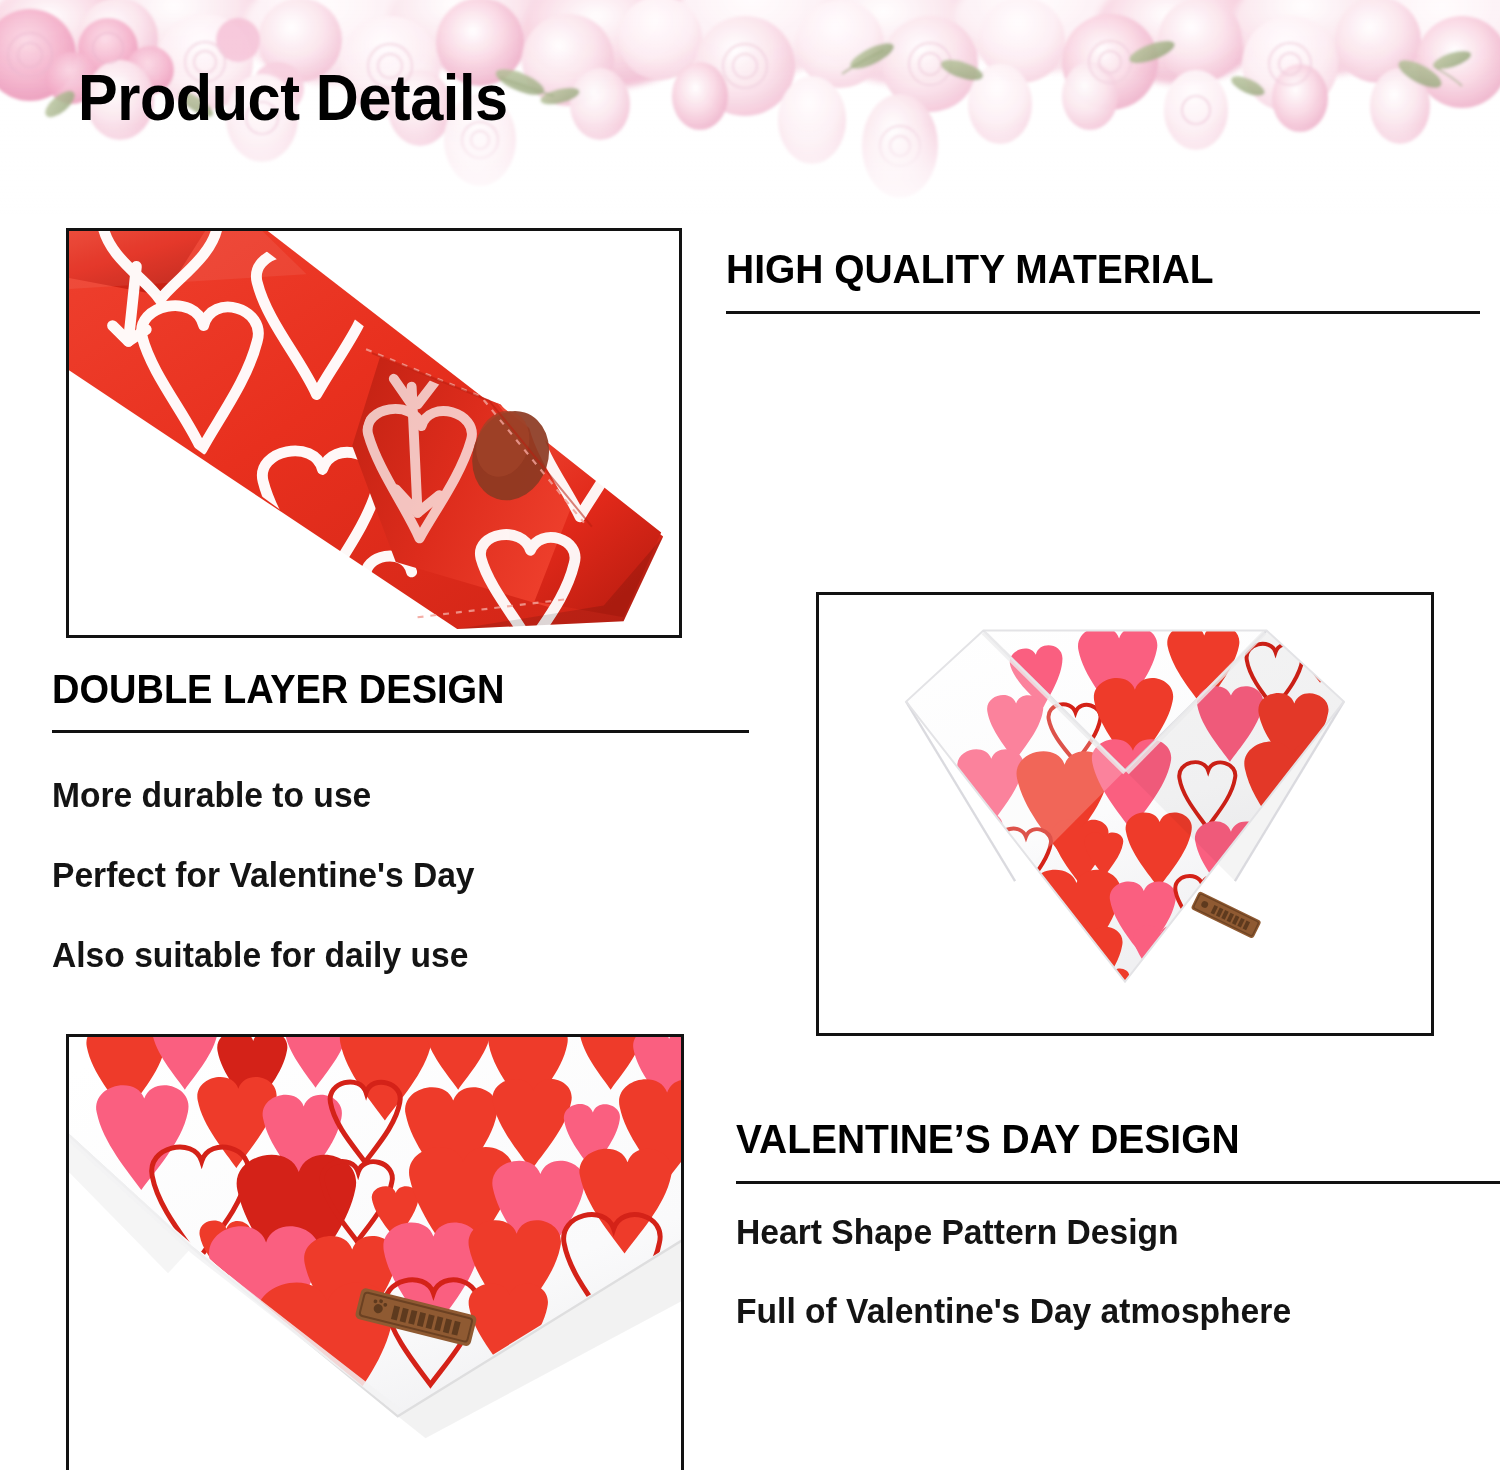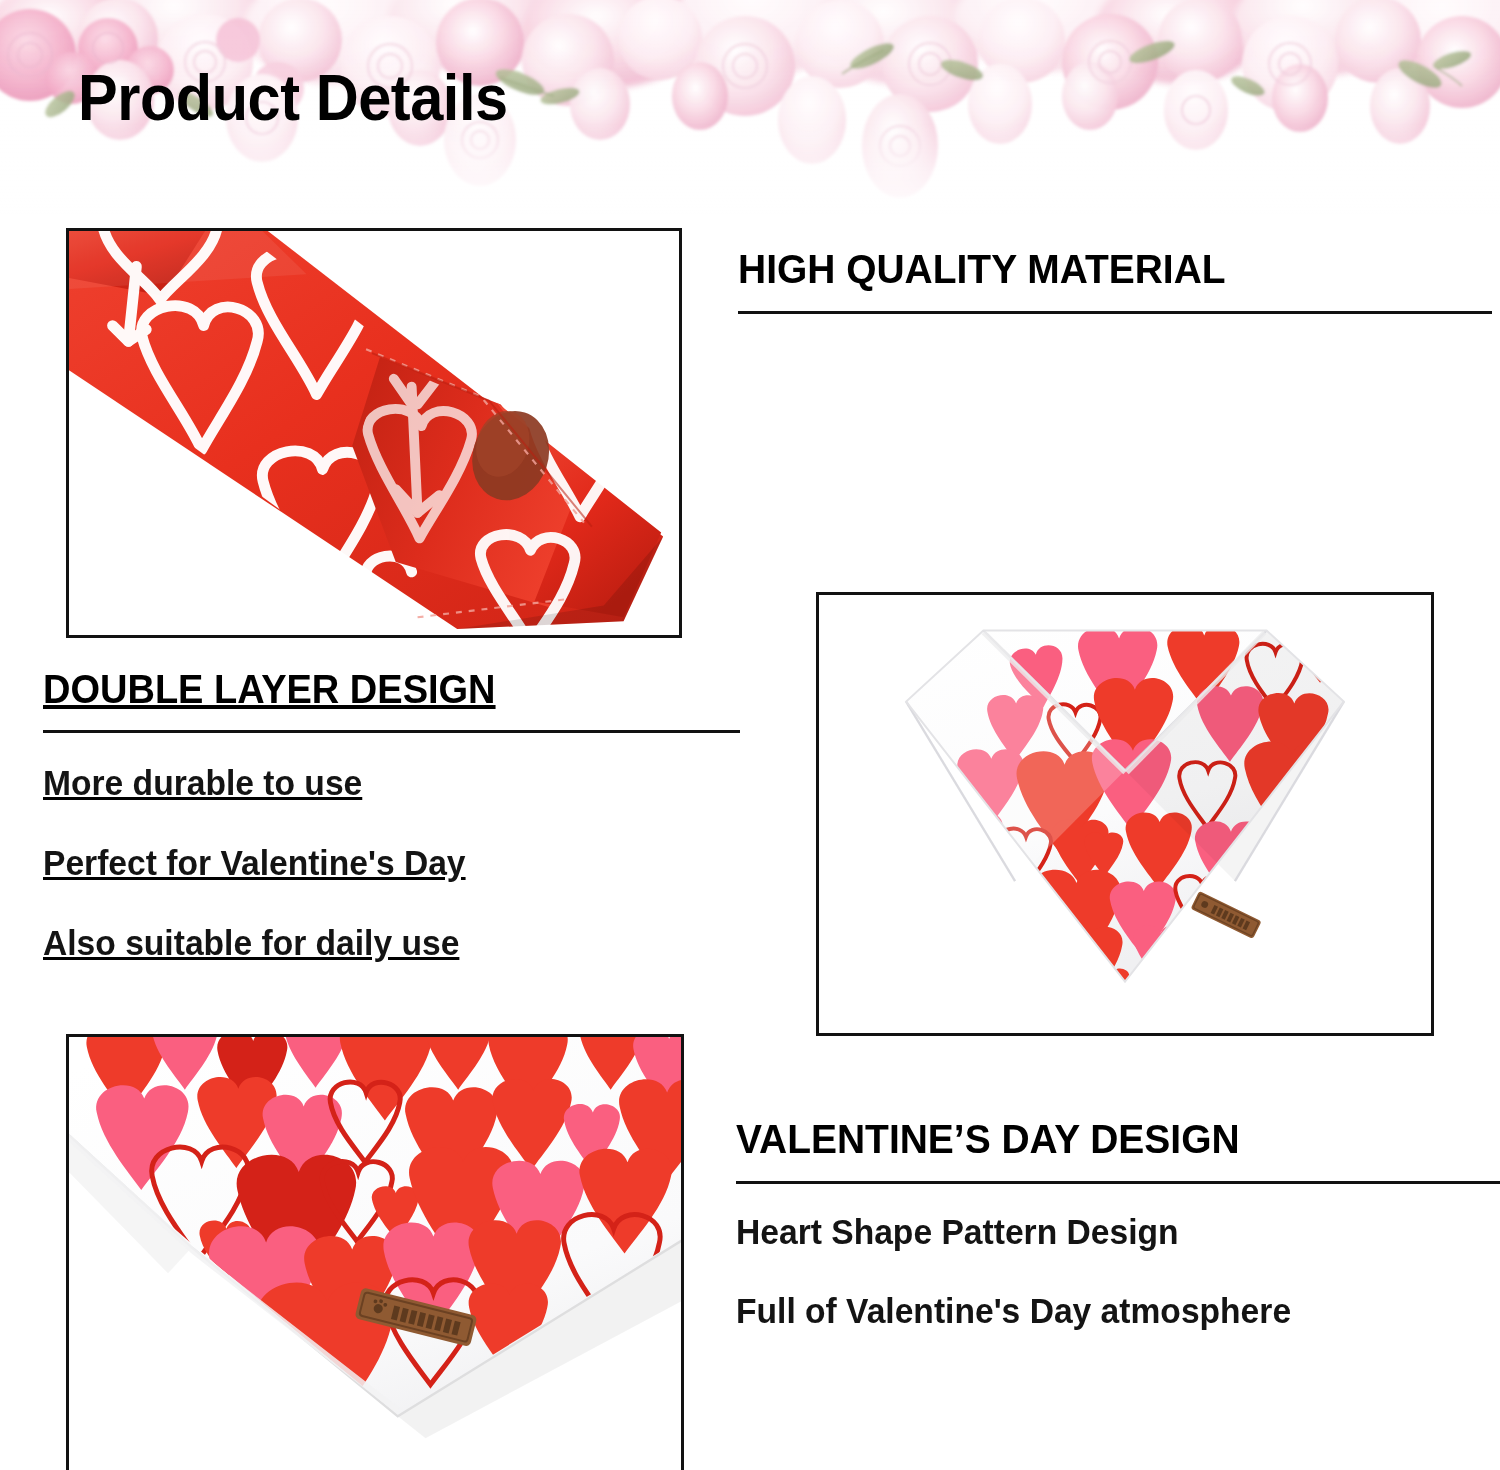--- a/index.html
+++ b/index.html
@@ -51,22 +51,22 @@
   }
   #frame-red      { left: 66px;  top: 228px;  width: 616px;  height: 410px; }
   #frame-folded   { left: 816px; top: 592px;  width: 618px;  height: 444px; }
   #frame-flat     { left: 66px;  top: 1034px; width: 618px;  height: 436px; border-bottom: none; }
 
   .photo-frame svg { display: block; width: 100%; height: 100%; }
 
   
   .text-section { position: absolute; z-index: 4; }
 
-  #sec-material  { left: 726px; top: 248px;  width: 756px; margin-left: 12px; }
-  #sec-double    { left: 43px;  top: 668px;  width: 700px; text-decoration: underline; }
+  #sec-material  { left: 726px; top: 248px;  width: 756px; }
+  #sec-double    { left: 52px;  top: 668px;  width: 700px; }
   #sec-valentine { left: 736px; top: 1118px; width: 766px; }
 
   .section-heading {
     font-family: "Liberation Sans", sans-serif;
     font-weight: bold;
     font-size: 41px;
     line-height: 1.05;
     color: #000000;
     white-space: nowrap;
     transform: scaleX(0.95);
@@ -93,21 +93,21 @@
     font-size: 35px;
     line-height: 1.0;
     color: #141414;
     margin-bottom: 38px;
     white-space: nowrap;
     transform: scaleX(0.96);
     transform-origin: left center;
   }
   .section-line:last-child { margin-bottom: 0; }
 
-  #sec-double .section-lines { margin-top: 32px; }
+  #sec-double .section-lines { margin-top: 44px; }
   #sec-double .section-line { margin-bottom: 45px; font-size: 35px; }
   #sec-valentine .section-lines { }
   #sec-valentine .section-line { margin-bottom: 44px; font-size: 35px; }
   #sec-material .section-lines { margin-top: 28px; }
   #sec-material .section-line { margin-bottom: 40px; font-size: 36px; }
 </style>
 </head>
 <body>
 
 <div class="floral-band">

